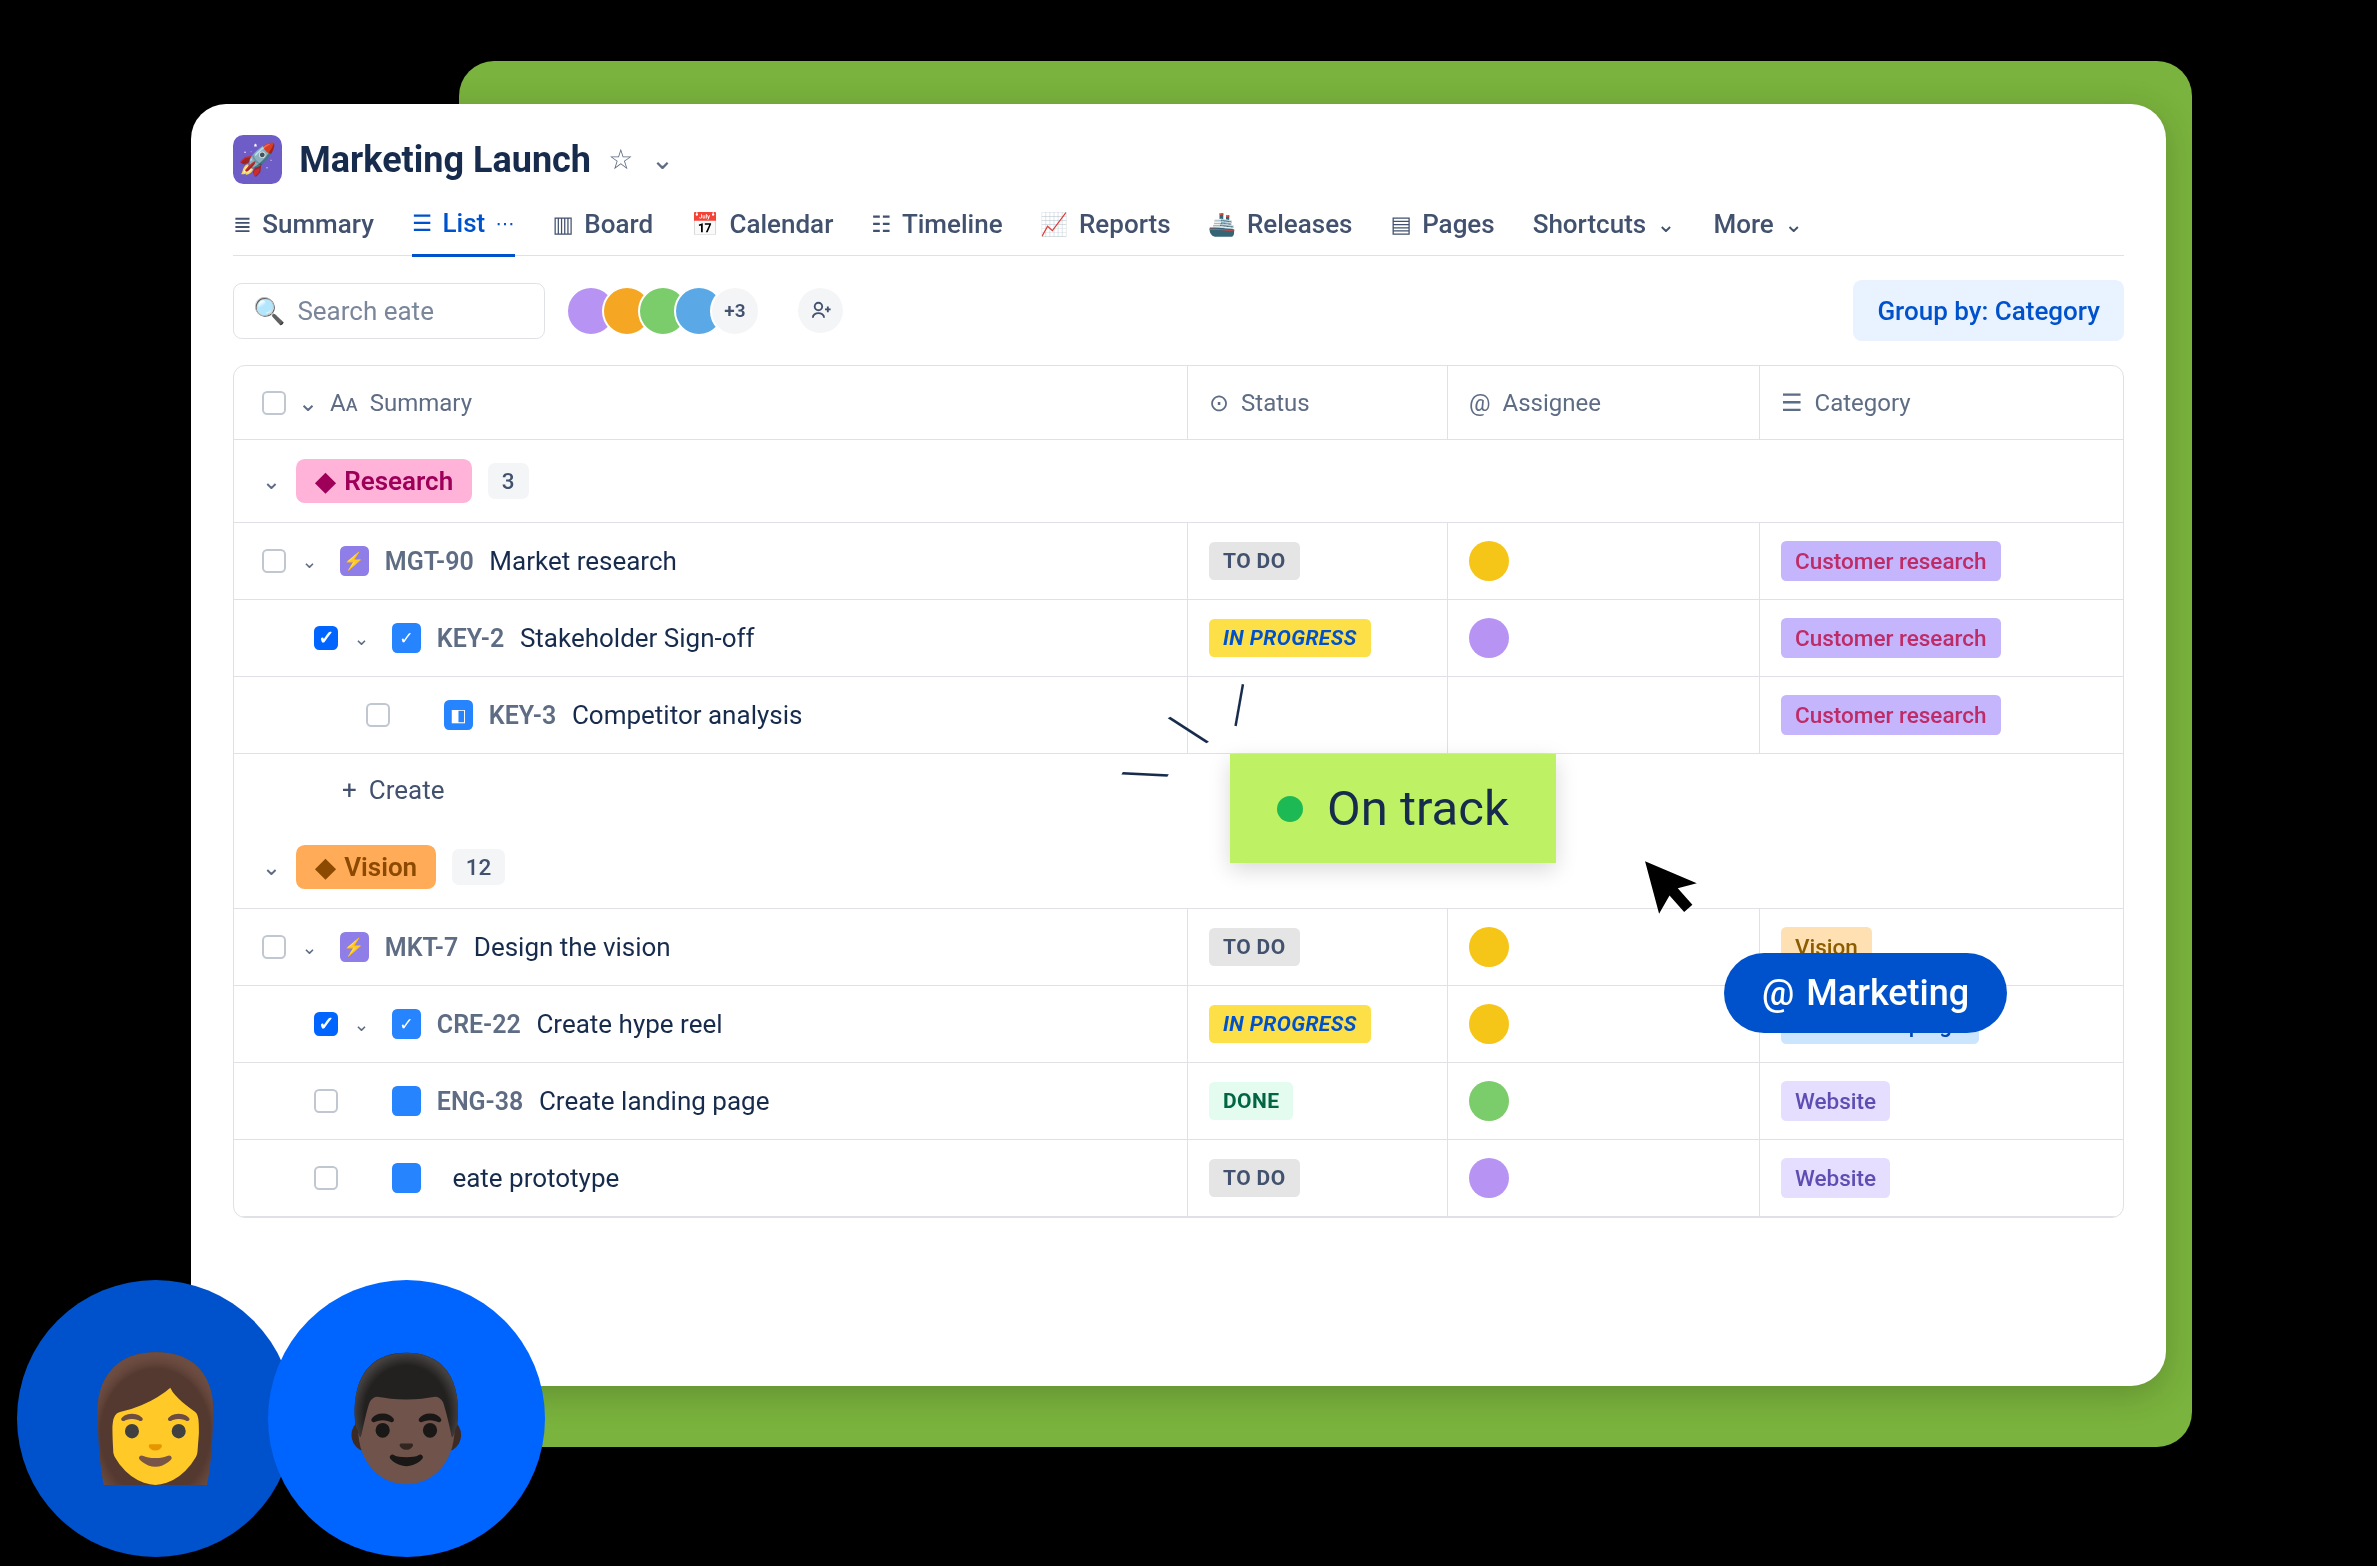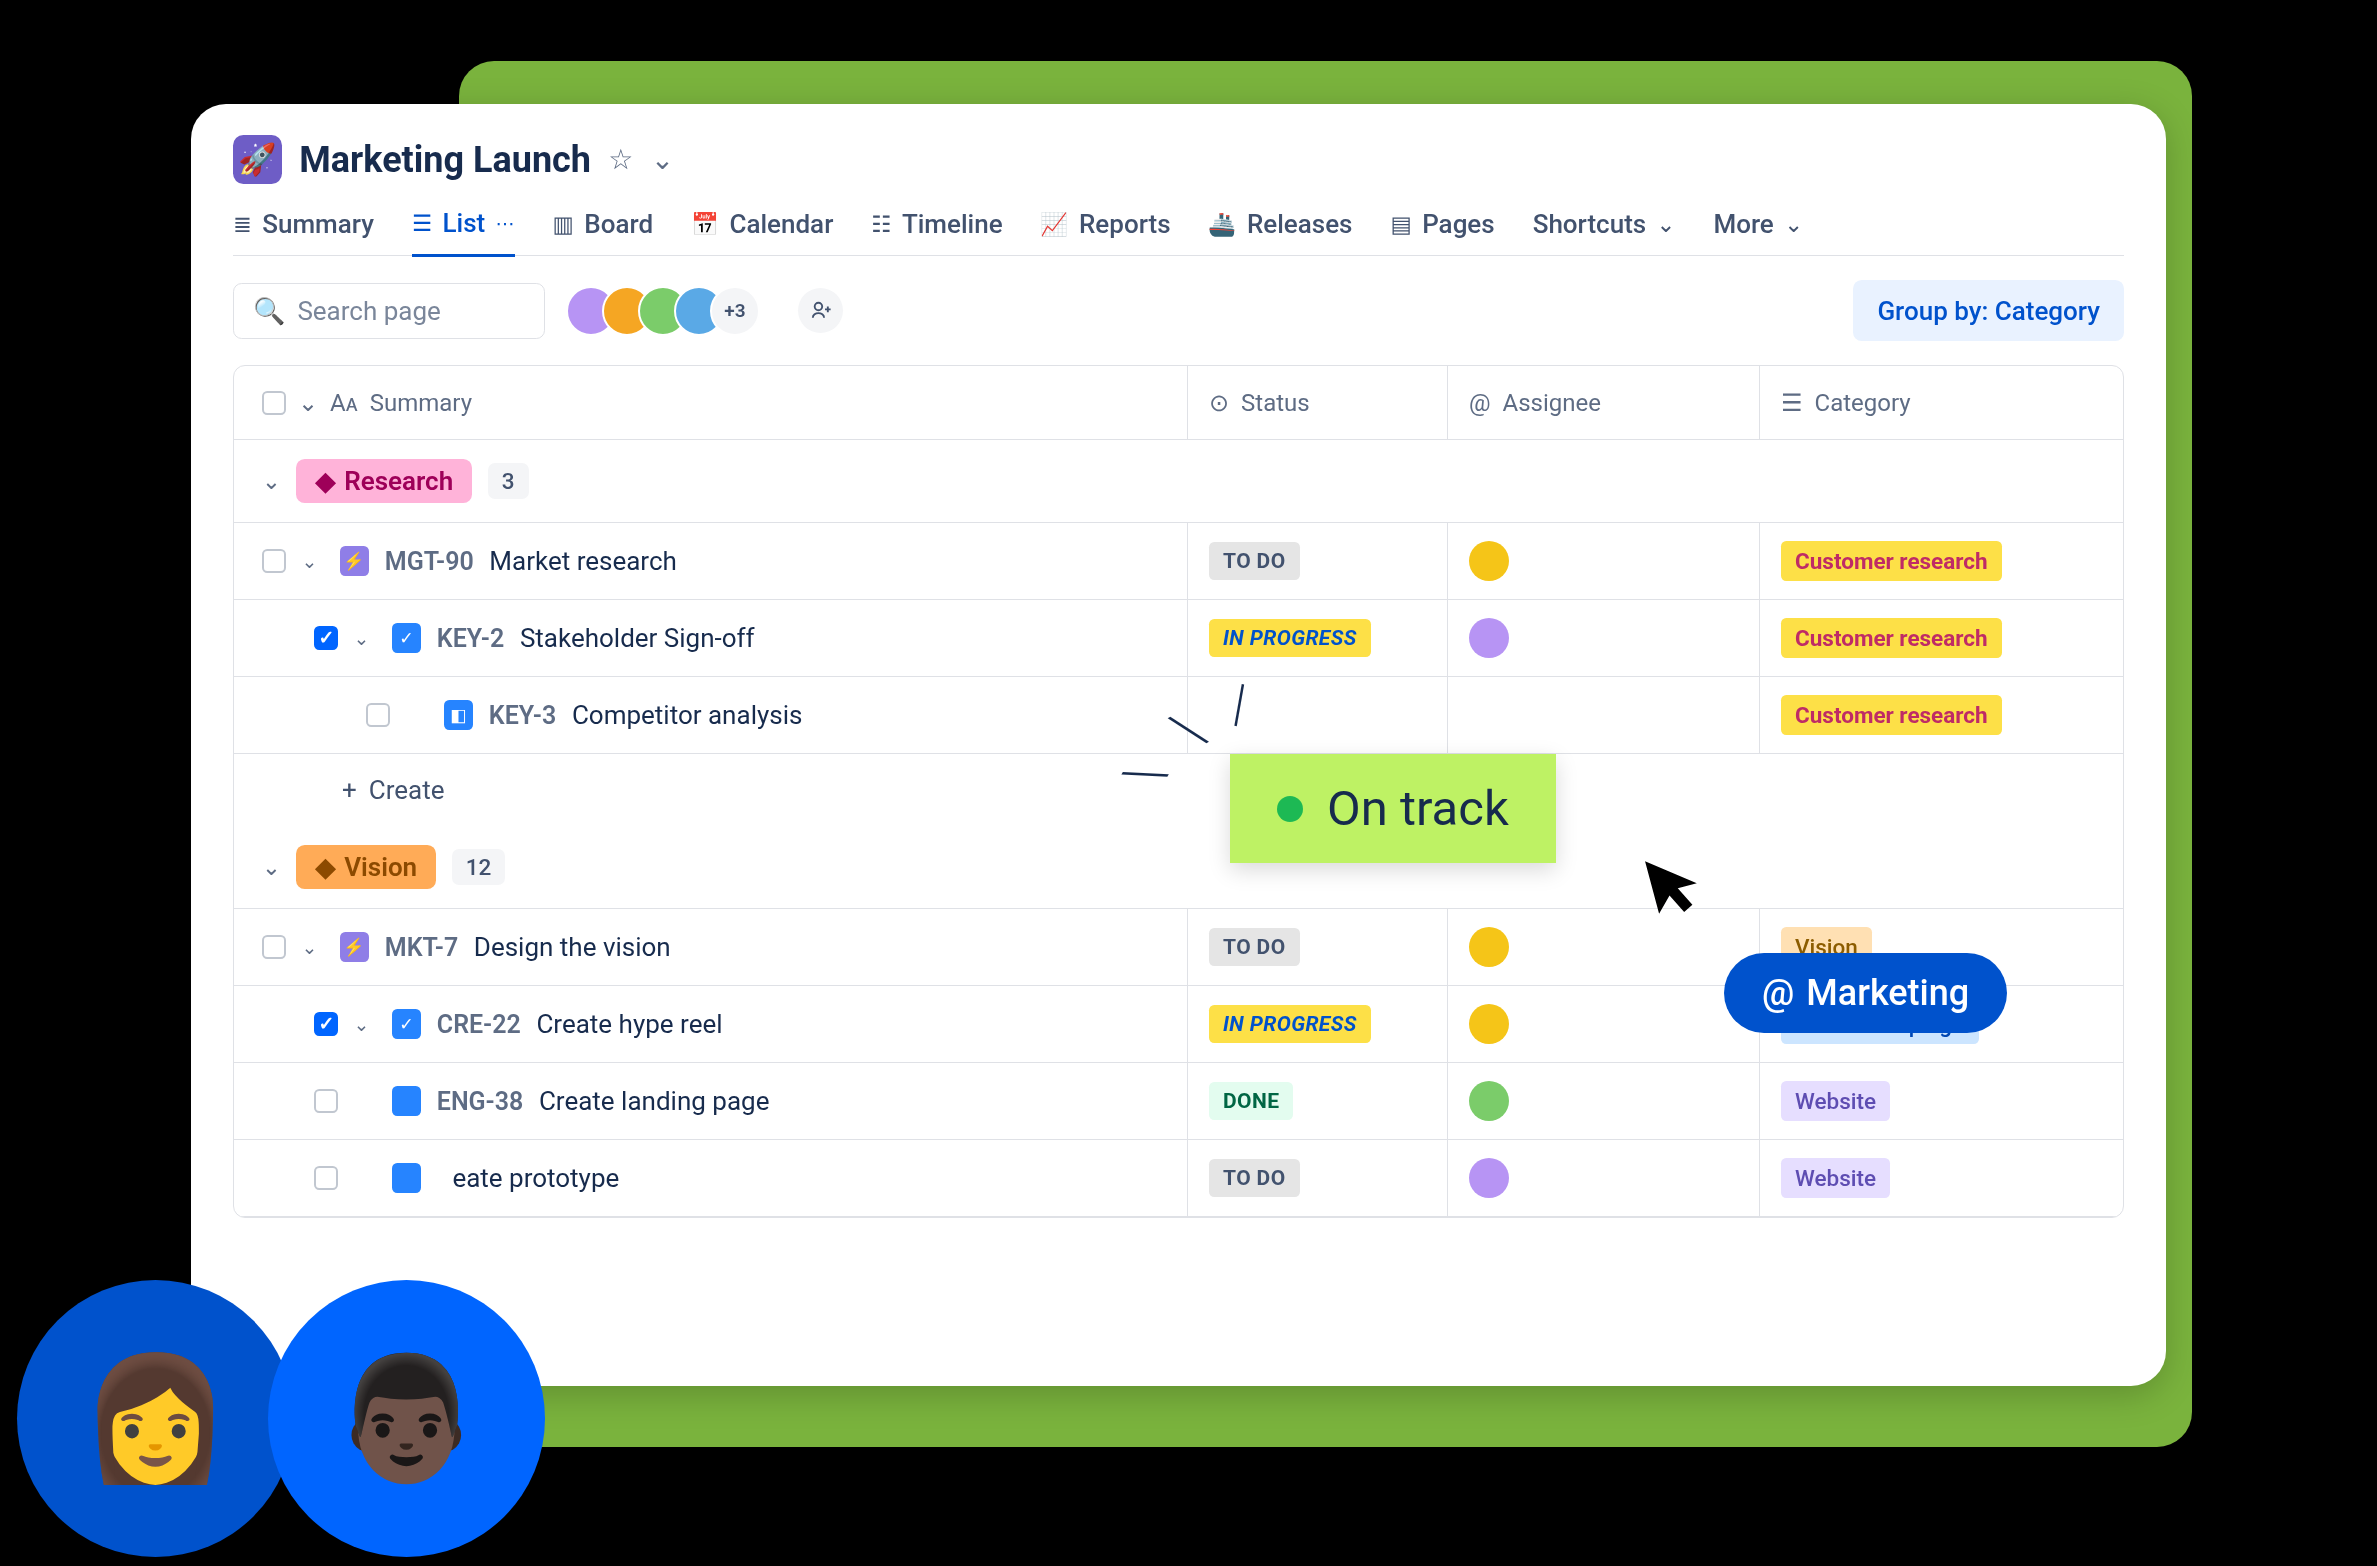--- a/index.html
+++ b/index.html
@@ -56,21 +56,21 @@
 .issue-key { color: #5E6C84; font-size: 25px; font-weight: 600; }
 .issue-title { color: #172B4D; font-size: 26px; }
 .status { padding: 7px 14px; border-radius: 5.2px; font-size: 21px; font-weight: 700; letter-spacing: 0.4px; }
 .s-todo { background: #e5e5e5; color: #42526E; }
 .s-prog { background: #fde047; color: #0052CC; font-style: italic; }
 .s-done { background: #E3FCEF; color: #006644; }
 .assignee { display: flex; align-items: center; gap: 15.6px; }
 .asg-avatar { width: 40px; height: 40px; border-radius: 50%; flex-shrink: 0; }
 .asg-bar { flex: 1; height: 12px; background: #dfe1e6; border-radius: 7px; }
 .cat-pill { padding: 7px 14px; border-radius: 5.2px; font-size: 22.5px; font-weight: 500; }
-.c-cr { background: #fde047; color: #BF2B66; font-weight: bold; }
+.c-cr { background: #c4b5fd; color: #BF2B66; }
 .c-vis { background: #FFE0B3; color: #8C5C00; }
 .c-soc { background: #CCE5FF; color: #0047B3; }
 .c-web { background: #E6DEFF; color: #5E4DB2; }
 .tcreate { grid-template-columns: 1fr; padding: 21px 28px; }
 .create-inner { display: flex; align-items: center; gap: 12px; padding-left: 80px; color: #42526E; font-size: 26px; cursor: pointer; }
 .overlay-ontrack { position: absolute; top: 754px; left: 1230px; background: #bef264; padding: 26px 47px; border-radius: 0; display: flex; align-items: center; gap: 24px; box-shadow: 0 7px 21px rgba(0,0,0,0.15); }
 .ontrack-dot { width: 26px; height: 26px; background: #1DB954; border-radius: 50%; }
 .ontrack-text { font-size: 49px; color: #172B4D; font-weight: 400; }
 .cursor-icon { position: absolute; top: 849px; left: 1646px; font-size: 69px; color: #000; transform: rotate(-15deg); }
 .sparkle { position: absolute; font-size: 35px; color: #172B4D; }
@@ -137,21 +137,21 @@
       <div class="tab">
           <span>More</span>
           <span class="tab-icon">⌄</span>
         </div>
     </div>
   </div>
 
   <div class="toolbar">
     <div class="search">
       <span>🔍</span>
-      <span>Search page</span>
+      <span>Search eate</span>
     </div>
     <div class="avatars">
       <div class="avatar" style="background:#b794f4"></div>
       <div class="avatar" style="background:#f5a623"></div>
       <div class="avatar" style="background:#7bcc6a"></div>
       <div class="avatar" style="background:#5aa9e6"></div>
       <div class="avatar av-pill">+3</div>
     </div>
     <div class="add-person">
       <svg width="22.5" height="22.5" viewBox="0 0 24 24" fill="none" stroke="currentColor" stroke-width="2">

